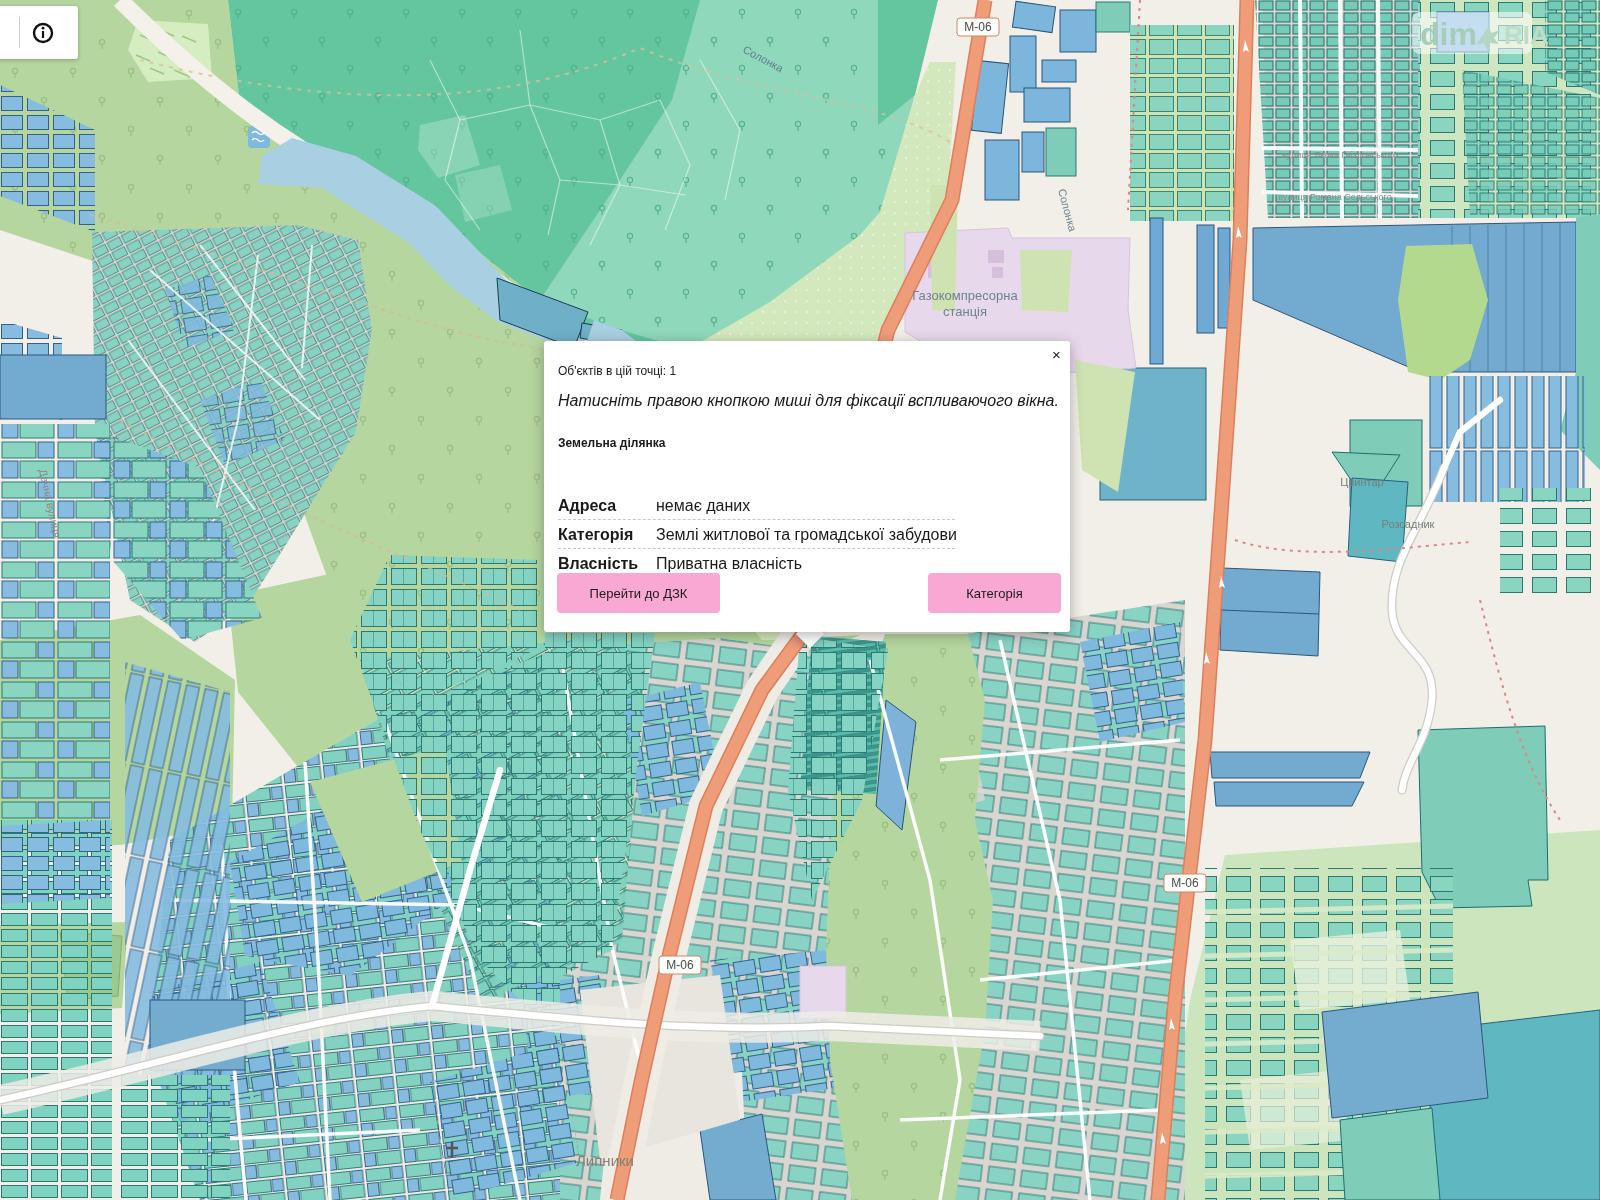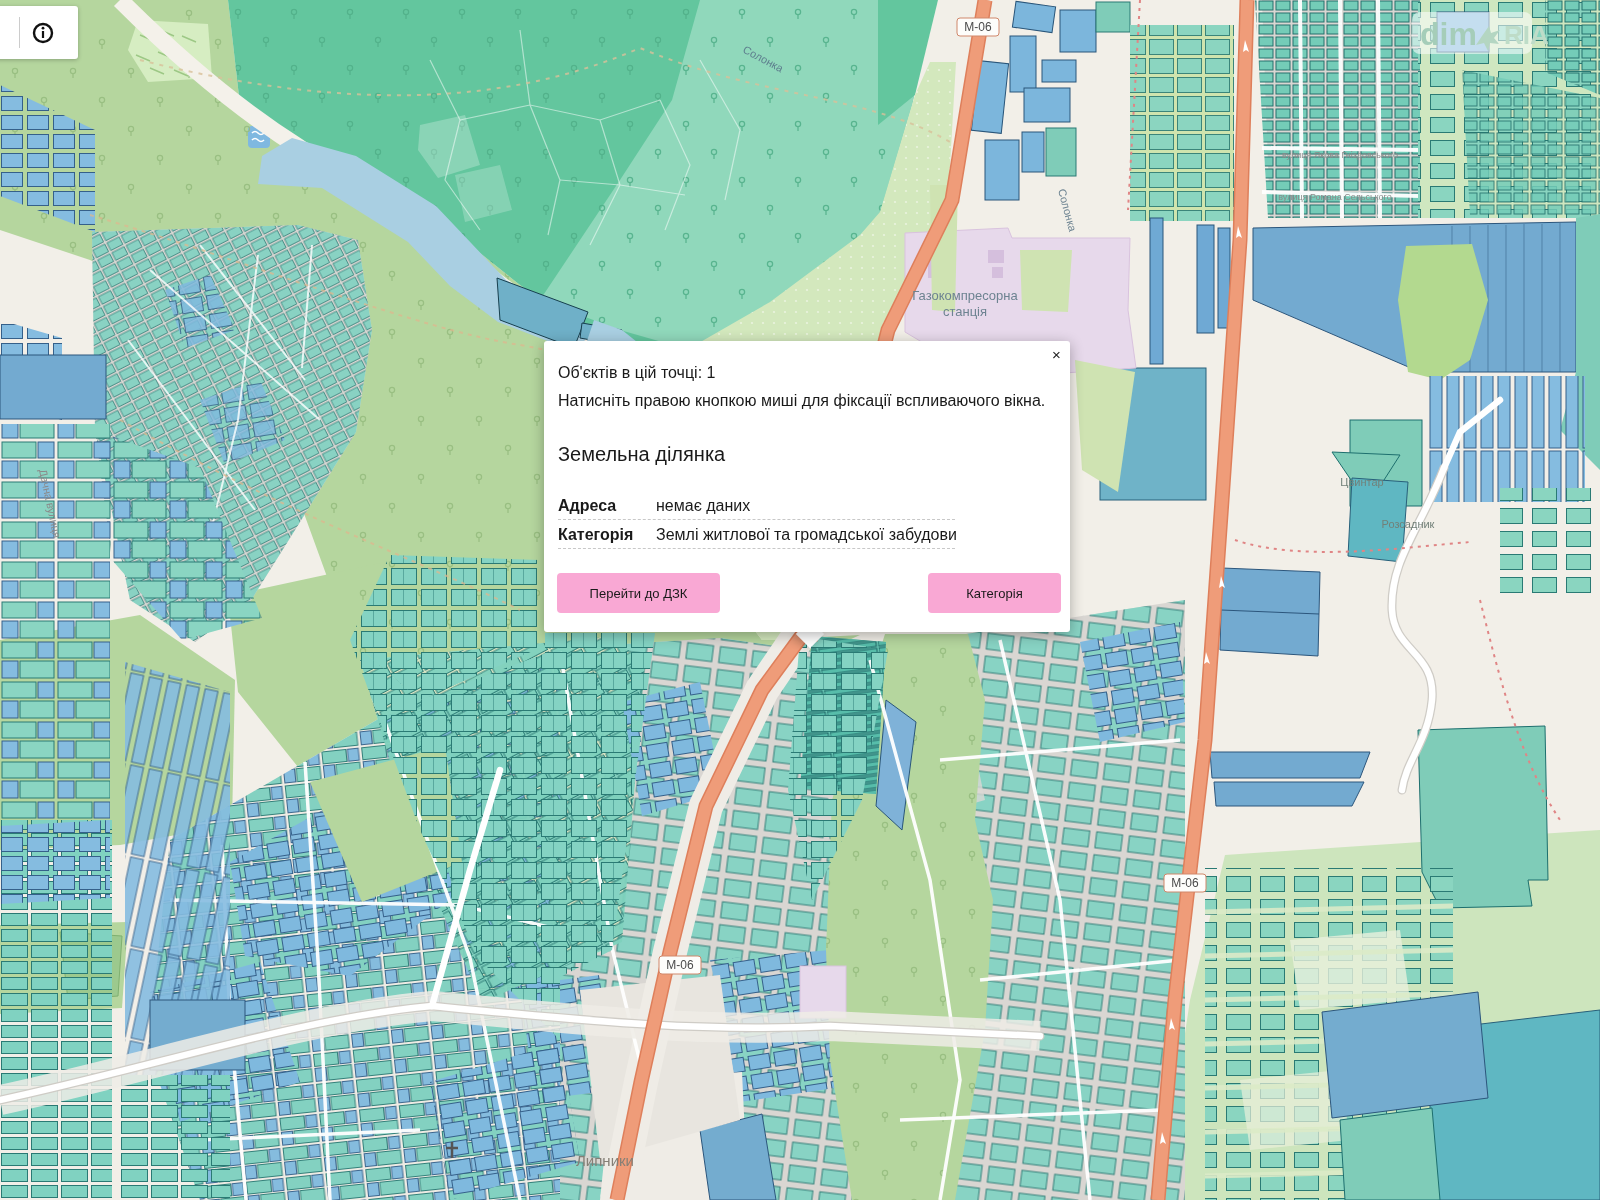--- a/index.html
+++ b/index.html
@@ -2,23 +2,23 @@
 <html><head><meta charset="utf-8">
 <style>
 html,body{margin:0;padding:0;width:1600px;height:1200px;overflow:hidden;
 font-family:"Liberation Sans",sans-serif;background:#f2efe8}
 #map{position:absolute;left:0;top:0}
 .popup{position:absolute;left:544px;top:341px;width:526px;height:291px;background:#fff;
 border-radius:3px;box-shadow:0 3px 14px rgba(0,0,0,.3);z-index:5}
 .tail{position:absolute;left:800px;top:624px;width:20px;height:20px;background:#fff;
 transform:rotate(45deg);box-shadow:0 3px 10px rgba(0,0,0,.2);z-index:4}
 .popup div{position:absolute;white-space:nowrap;color:#1a1a1a}
-.p-l1{left:14px;top:23px;font-size:16px}
-.p-l2{left:14px;top:51px;font-size:16px;}
-.p-l3{left:14px;top:102px;font-size:20px;font-weight:normal}
+.p-l1{left:14px;top:23px;font-size:12px}
+.p-l2{left:14px;top:51px;font-size:16px;font-style:italic}
+.p-l3{left:14px;top:95px;font-size:12px;font-weight:bold}
 .row{left:14px;width:397px;height:29px}
 .row b{position:absolute;left:0;top:7px;font-size:16px}
 .row span{position:absolute;left:98px;top:7px;font-size:16px}
 .rb{border-bottom:1px dashed #c8c8c8}
 .btn{position:absolute;top:232px;height:40px;background:#f9a8d4;border-radius:4px;
 font-size:13px;color:#222;display:flex;align-items:center;justify-content:center;z-index:6}
 .btn1{left:13px;width:163px}
 .btn2{left:384px;width:133px}
 .pclose{position:absolute;left:508px;top:5px;font-size:15px;color:#333;z-index:6}
 .infobox{position:absolute;left:-12px;top:6px;width:90px;height:53px;background:#fff;
@@ -364,20 +364,24 @@
  <div class="p-l2">Натисніть правою кнопкою миші для фіксації вспливаючого вікна.</div>
  <div class="p-l3">Земельна ділянка</div>
  <div class="row rb" style="top:178px">
       <b>Категорія</b>
       <span>Землі житлової та громадської забудови</span>
     </div>
  <div class="row rb" style="top:149px">
       <b>Адреса</b>
       <span>немає даних</span>
     </div>
+ <div class="row" style="top:207px">
+      <b>Власність</b>
+      <span>Приватна власність</span>
+    </div>
  <div class="btn btn1">Перейти до ДЗК</div>
  <div class="btn btn2">Категорія</div>
  <div class="pclose">×</div>
 </div>
 
 <div class="infobox">
  <div class="sep"></div>
  <svg width="24" height="24" viewBox="0 0 24 24" style="position:absolute;left:43px;top:15px">
   <circle cx="12" cy="12" r="9" fill="none" stroke="#111" stroke-width="2.4"></circle>
   <rect x="10.9" y="10" width="2.2" height="7" fill="#111"></rect>

